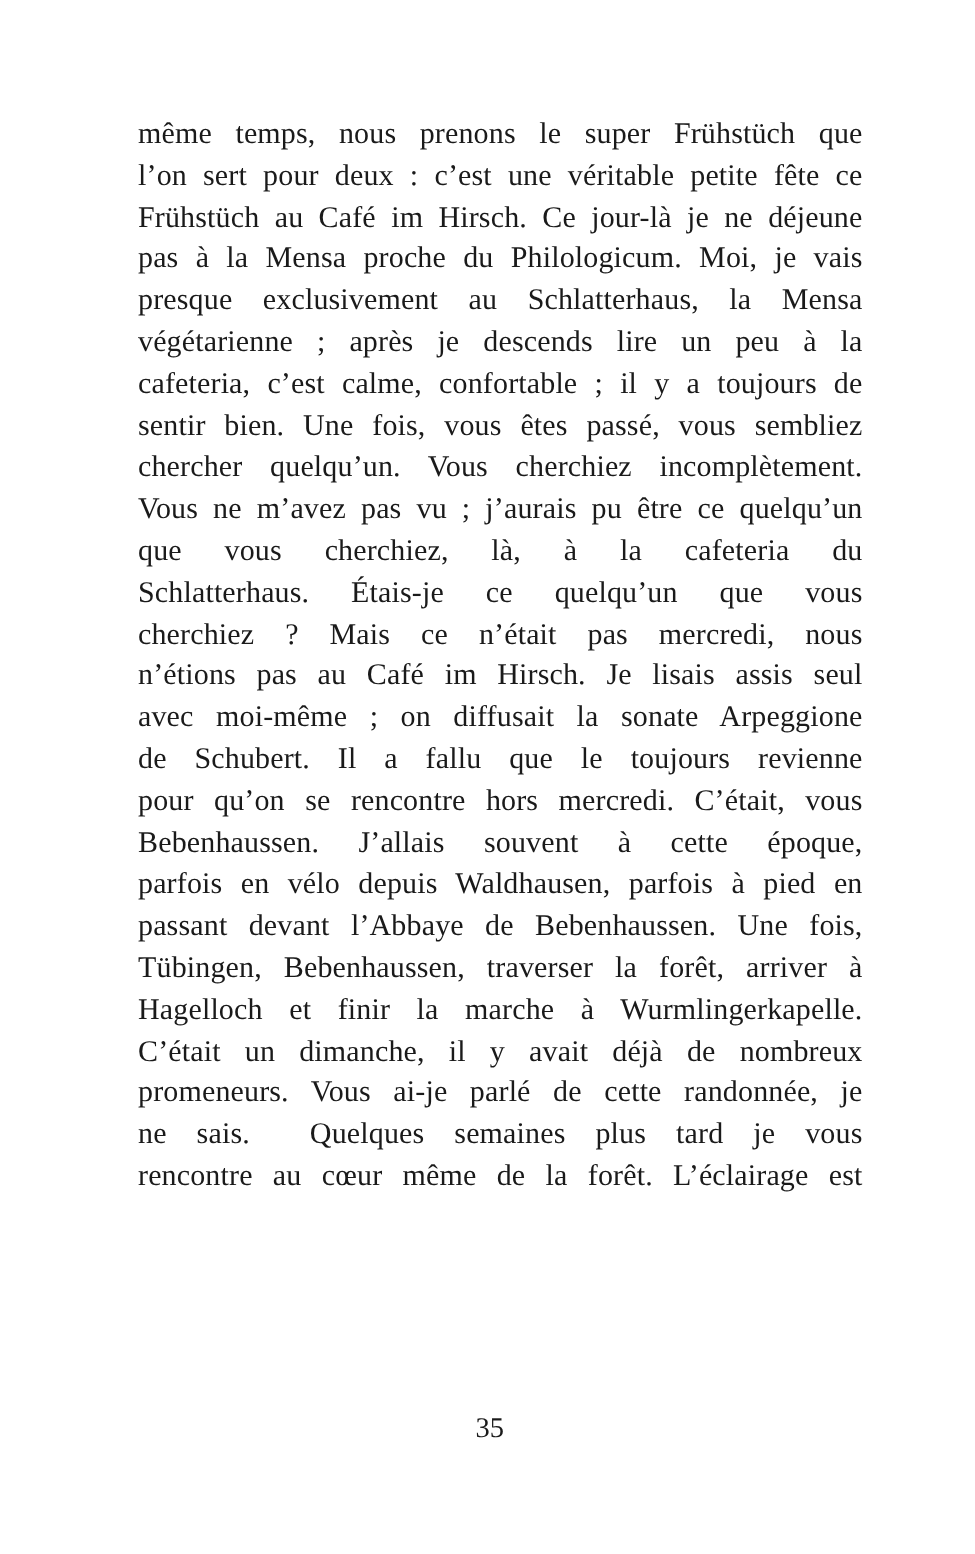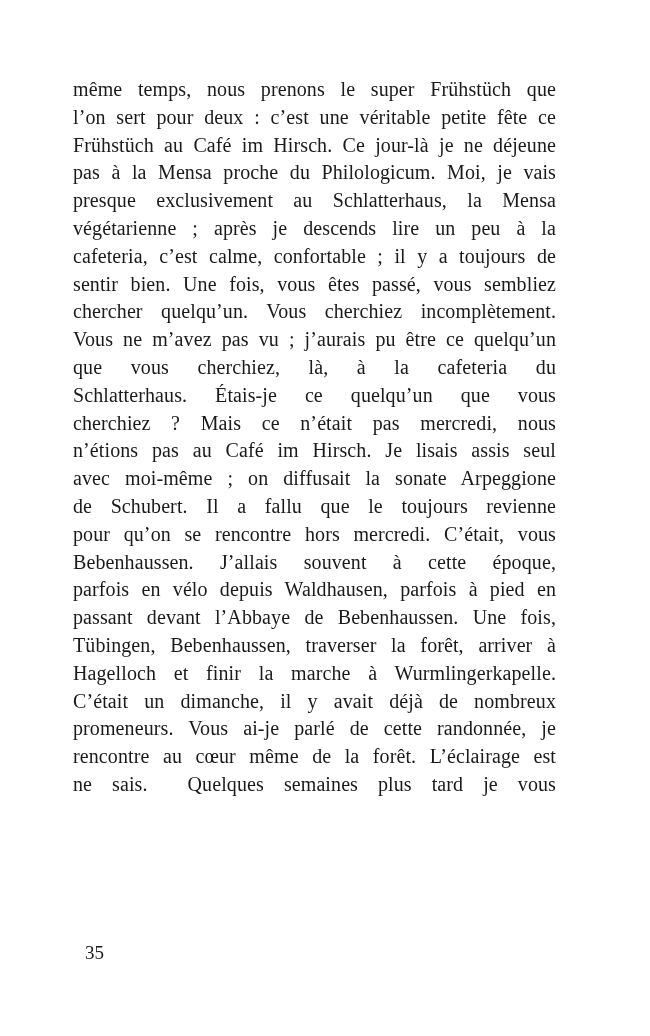--- a/index.html
+++ b/index.html
@@ -15,39 +15,39 @@
   .book-page {
     position: relative;
     width: 650px;
     height: 1036px;
     background: #ffffff;
     font-family: "Liberation Serif", "DejaVu Serif", serif;
     color: #1a1a1a;
   }
   .text-block {
     position: absolute;
-    left: 73px;
+    left: 92px;
     top: 76px;
     width: 483px;
   }
   .line {
     font-size: 20px;
     line-height: 27.8px;
     text-align: justify;
     text-align-last: justify;
     text-justify: inter-word;
     letter-spacing: 0.1px;
     white-space: normal;
   }
   .page-number {
     position: absolute;
     top: 941px;
     left: 85px;
     width: 483px;
-    text-align: left;
+    text-align: center;
     font-size: 19px;
     line-height: 24px;
   }
 </style>
 </head>
 <body style="background: rgb(255, 255, 255);">
 
 <div class="book-page" style="color: rgb(26, 26, 26);">
   <div class="text-block">
     <div class="line">même temps, nous prenons le super Frühstüch que</div>
@@ -67,17 +67,17 @@
     <div class="line">avec moi-même ; on diffusait la sonate Arpeggione</div>
     <div class="line">de Schubert. Il a fallu que le toujours revienne</div>
     <div class="line">pour qu’on se rencontre hors mercredi. C’était, vous</div>
     <div class="line">Bebenhaussen. J’allais souvent à cette époque,</div>
     <div class="line">parfois en vélo depuis Waldhausen, parfois à pied en</div>
     <div class="line">passant devant l’Abbaye de Bebenhaussen. Une fois,</div>
     <div class="line">Tübingen, Bebenhaussen, traverser la forêt, arriver à</div>
     <div class="line">Hagelloch et finir la marche à Wurmlingerkapelle.</div>
     <div class="line">C’était un dimanche, il y avait déjà de nombreux</div>
     <div class="line">promeneurs. Vous ai-je parlé de cette randonnée, je</div>
+    <div class="line">ne sais.&nbsp;&nbsp;Quelques semaines plus tard je vous</div>
     <div class="line">rencontre au cœur même de la forêt. L’éclairage est</div>
-    <div class="line">ne sais.&nbsp;&nbsp;Quelques semaines plus tard je vous</div>
   </div>
   <div class="page-number">35</div>
 </div>
 
 </body></html>

